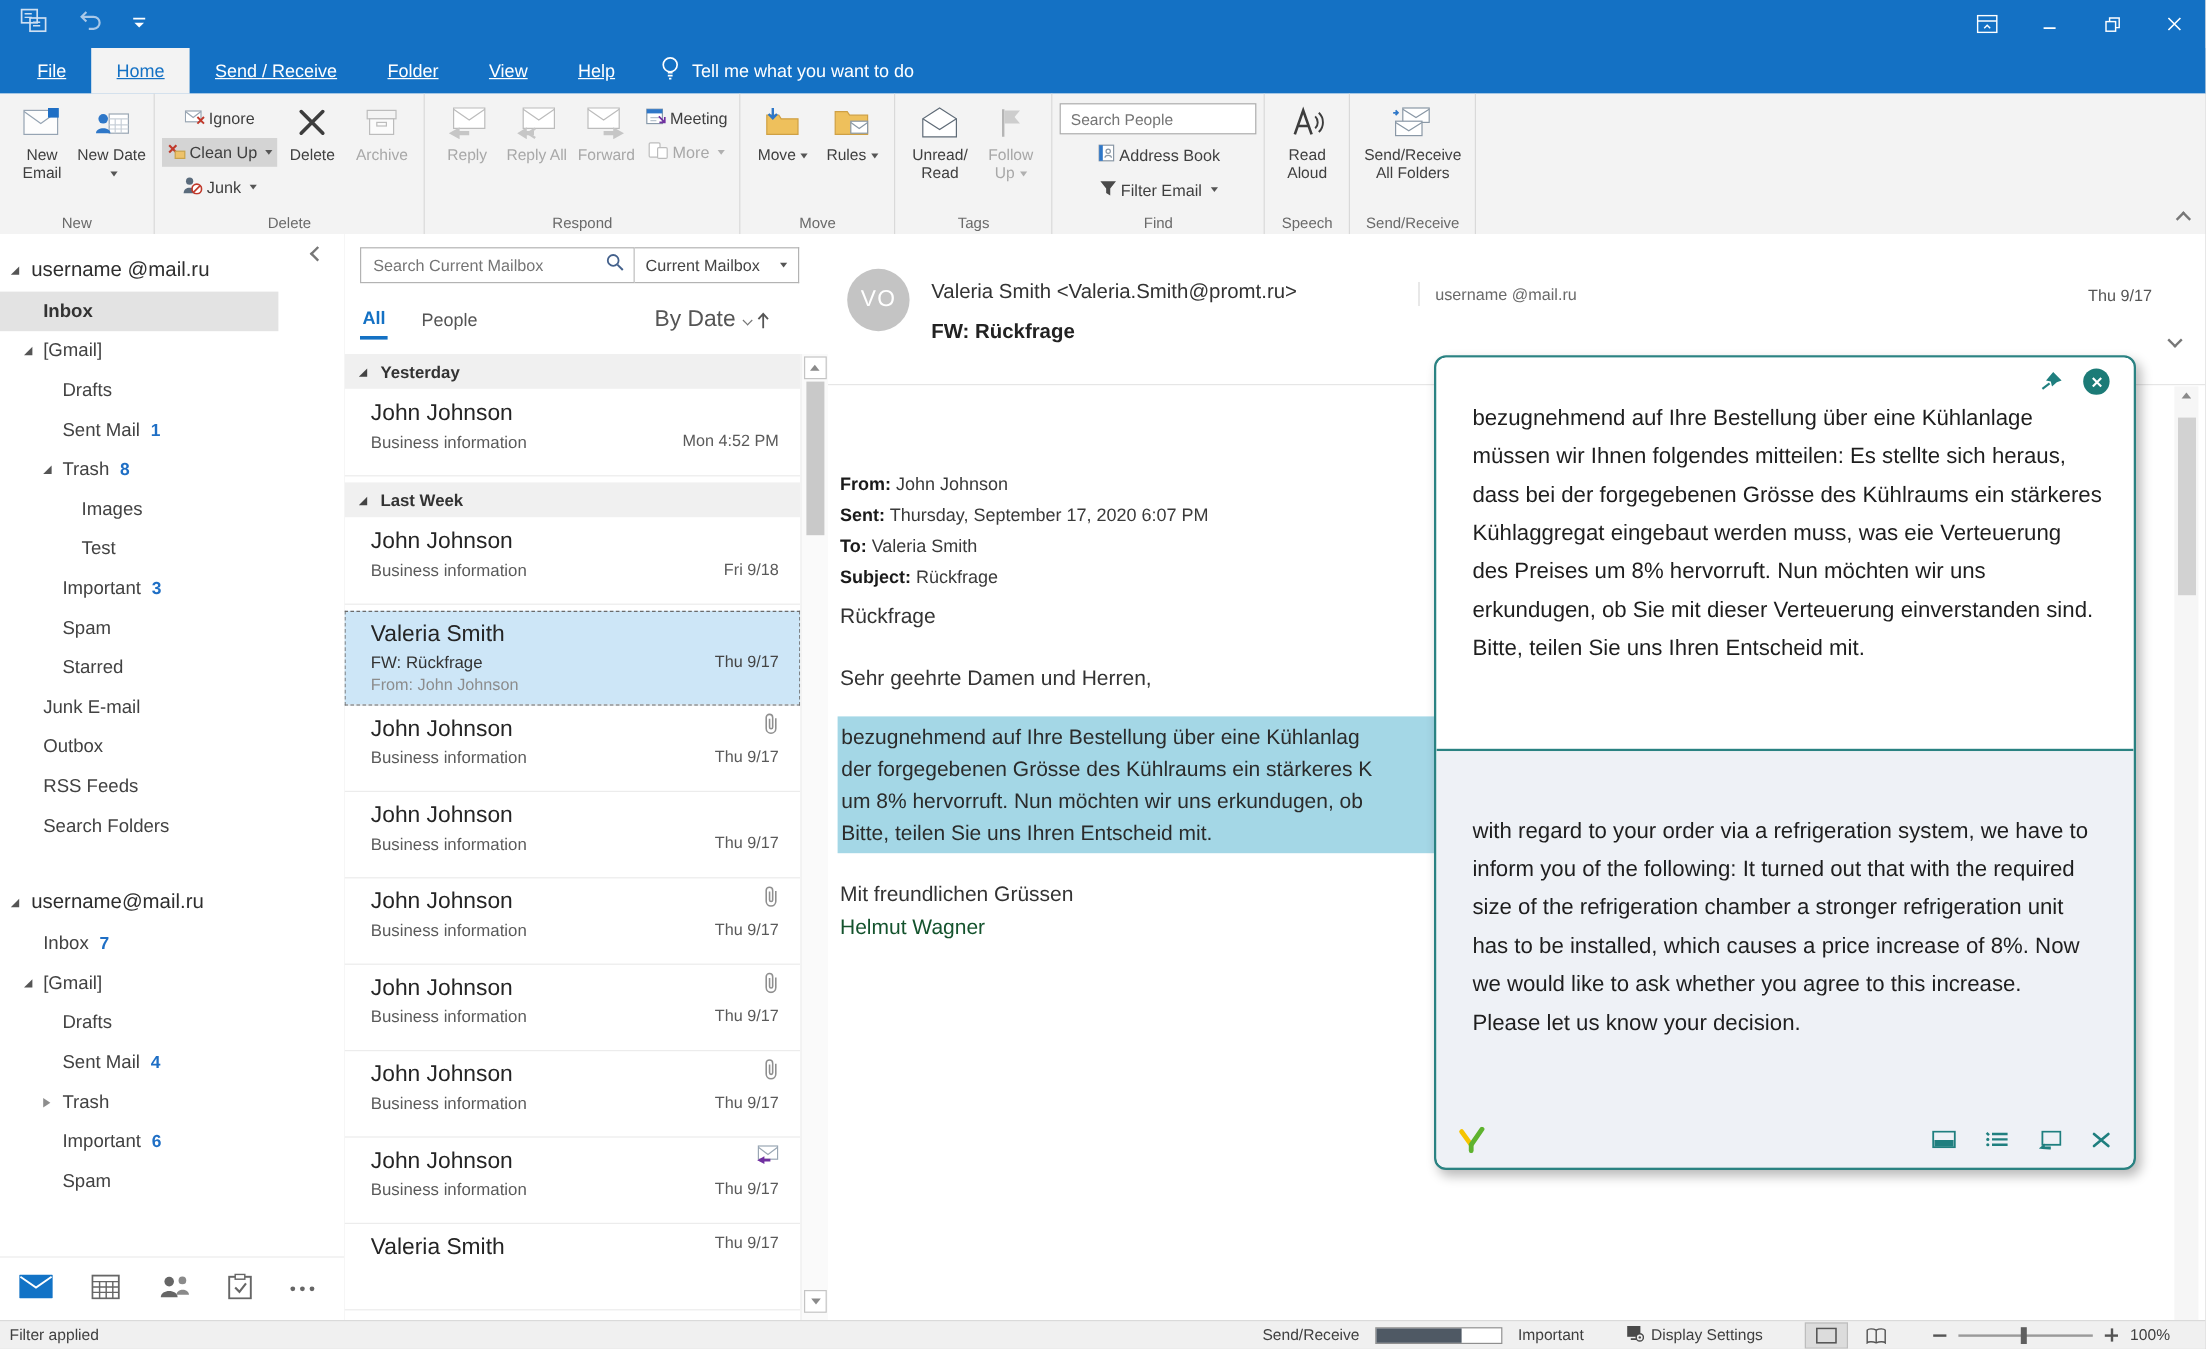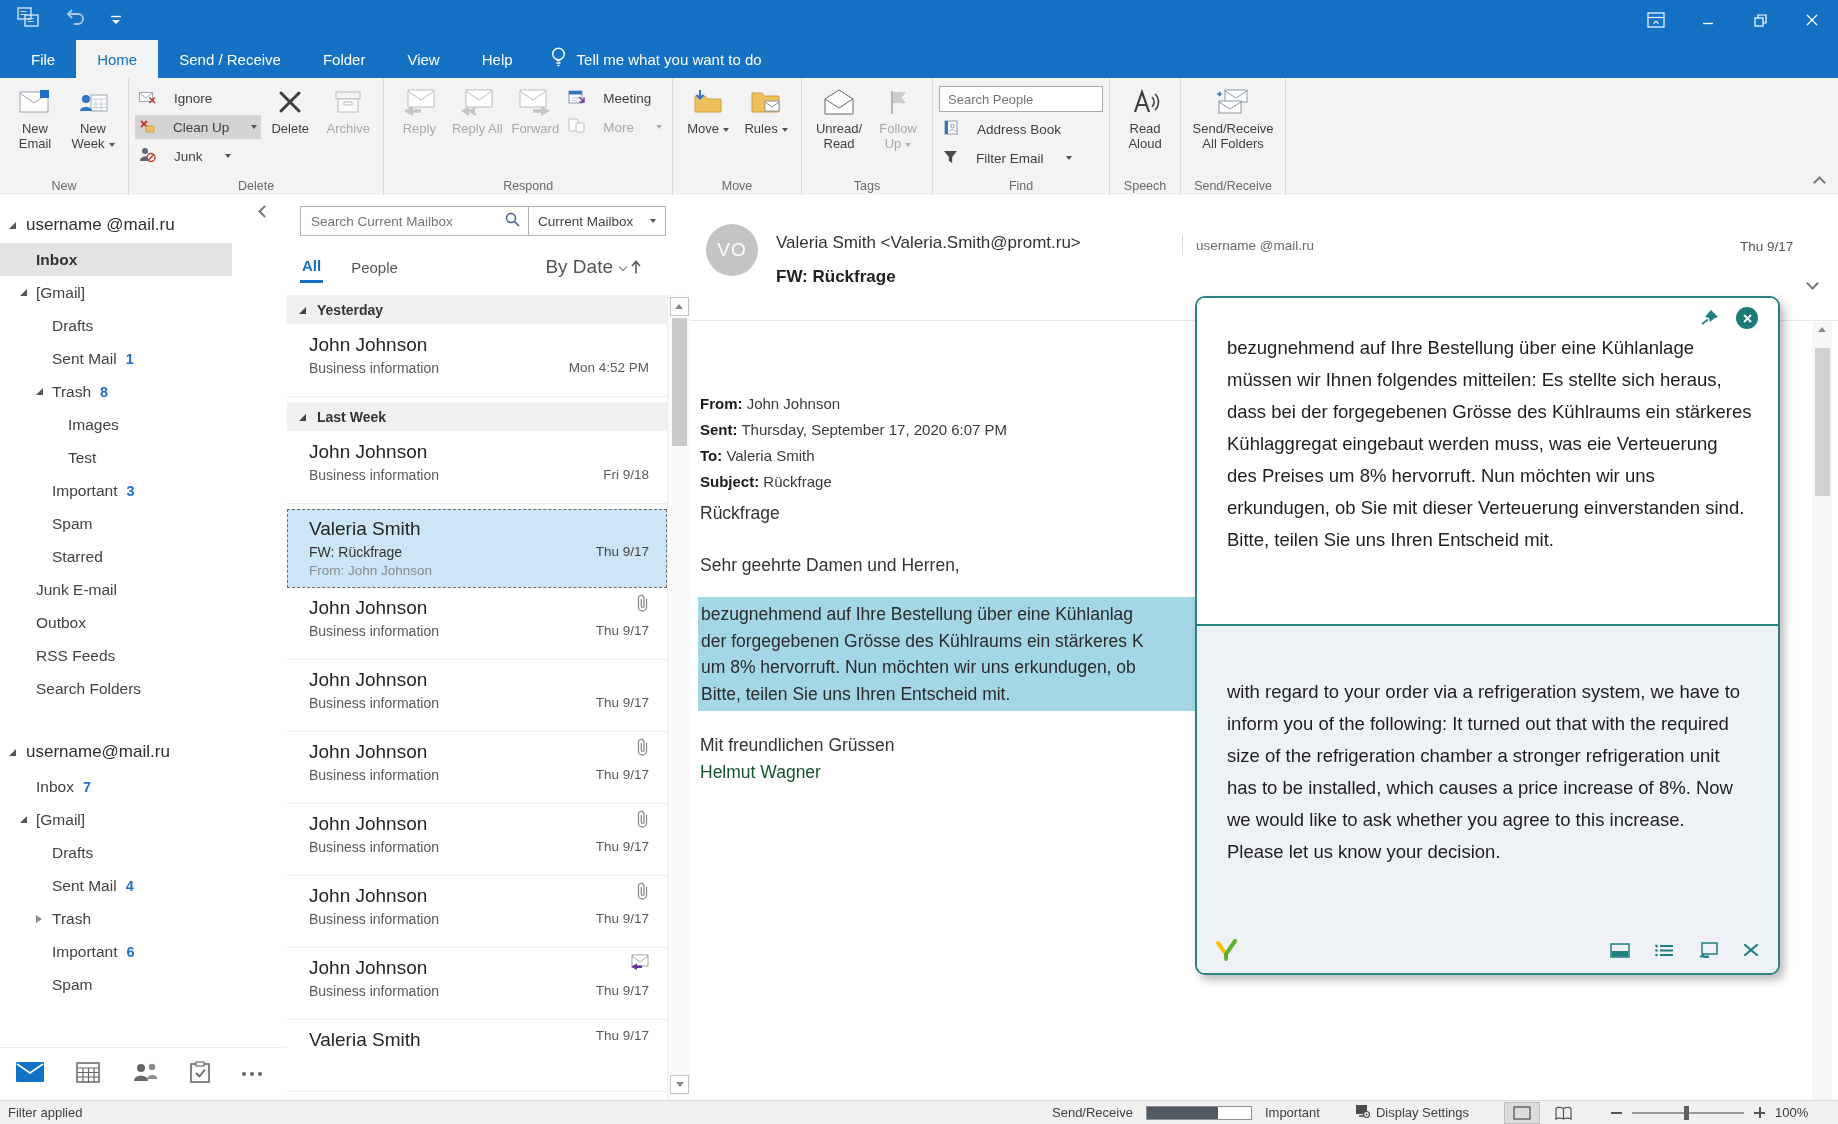--- a/index.html
+++ b/index.html
@@ -7,34 +7,34 @@
   i{font-style:normal;}
 
   
   .titlebar{position:absolute;left:0;top:0;width:1838px;height:40px;background:#1471c4;display:flex;align-items:center;}
   .qat{display:flex;align-items:center;gap:22px;padding-left:16px;}
   .winctl{margin-left:auto;display:flex;height:40px;}
   .winbtn{width:52px;height:40px;display:flex;align-items:center;justify-content:center;}
 
   
   .menubar{position:absolute;left:0;top:40px;width:1838px;height:38px;background:#1471c4;display:flex;align-items:stretch;color:#fff;font-size:15px;padding-left:10px;}
-  .mtab{display:flex;align-items:center;padding:0 21px;}
+  .mtab{display:flex;align-items:center;padding:0 21px;text-decoration:underline;}
   .mtab.active{background:#f3f3f3;color:#1471c4;}
   .tellme{display:flex;align-items:center;gap:10px;margin-left:16px;}
 
   
   .ribbon{position:absolute;left:0;top:78px;width:1838px;height:117px;background:#f3f3f3;border-bottom:1px solid #d8d8d8;display:flex;}
   .rgroup{position:relative;border-right:1px solid #d9d9d9;padding:5px 6px 18px 6px;display:flex;align-items:flex-start;}
   .rglabel{position:absolute;bottom:2px;left:0;width:100%;text-align:center;font-size:12.5px;color:#6a6a6a;}
   .rbtn{width:58px;display:flex;flex-direction:column;align-items:center;padding-top:4px;}
   .rbtn .ric{height:30px;display:flex;align-items:center;}
   .rlabel{font-size:13px;line-height:15px;color:#3f3f3f;text-align:center;margin-top:4px;}
   .dis, .dis .rlabel, .dis span{color:#a8a8a8 !important;}
   .rcol{display:flex;flex-direction:column;justify-content:flex-start;gap:5px;padding-top:3px;}
-  .rsmall{display:flex;align-items:center;gap:18px;font-size:13.5px;color:#3f3f3f;height:24px;padding:0 4px;white-space:nowrap;}
+  .rsmall{display:flex;align-items:center;gap:3px;font-size:13.5px;color:#3f3f3f;height:24px;padding:0 4px;white-space:nowrap;justify-content:center;}
   .rsmall.hl{background:#d4d4d4;}
   .caret{display:inline-block;width:0;height:0;border-left:3.5px solid transparent;border-right:3.5px solid transparent;border-top:4.5px solid #555;margin-left:4px;vertical-align:middle;}
   .dis .caret{border-top-color:#b0b0b0;}
   .speople{width:150px;height:24px;border:1px solid #ababab;background:#fff;display:flex;align-items:center;padding:0 6px;}
   .speople input{border:0;outline:0;width:100%;font-family:"Liberation Sans",sans-serif;font-size:13px;color:#555;background:transparent;}
   .ribcollapse{position:absolute;right:14px;bottom:8px;}
 
   
   .chev{display:inline-block;width:7px;height:7px;border-right:2px solid #777;border-bottom:2px solid #777;}
   .chev.down{transform:rotate(45deg);}
@@ -236,21 +236,21 @@
       </div>
       <div class="rbtn">
         <span class="ric">
             <svg width="30" height="26">
               <rect x="13" y="6" width="16" height="16" fill="#fff" stroke="#9aa7b4"></rect>
               <path d="M13 10 H29 M18 10 V22 M23 10 V22 M13 15 H29 M13 18.5 H29" stroke="#c7cfd8" stroke-width="1"></path>
               <circle cx="8" cy="10" r="4" fill="#2e77c8"></circle>
               <path d="M2 22 c0 -5.5 12 -5.5 12 0 Z" fill="#2e77c8"></path>
             </svg>
           </span>
-        <span class="rlabel"><span>New Week</span><i class="caret"></i></span>
+        <span class="rlabel"><span>New Date</span><i class="caret"></i></span>
       </div>
       <div class="rglabel">New</div>
     </div>
 
     <div class="rgroup">
       <div class="rcol">
         <div class="rsmall">
           <span><svg width="17" height="14">
                 <rect x="0.5" y="2.5" width="13" height="9" fill="#fff" stroke="#98a5b2"></rect>
                 <path d="M0.5 3 L7 8 L13.5 3" stroke="#98a5b2" fill="none"></path>

